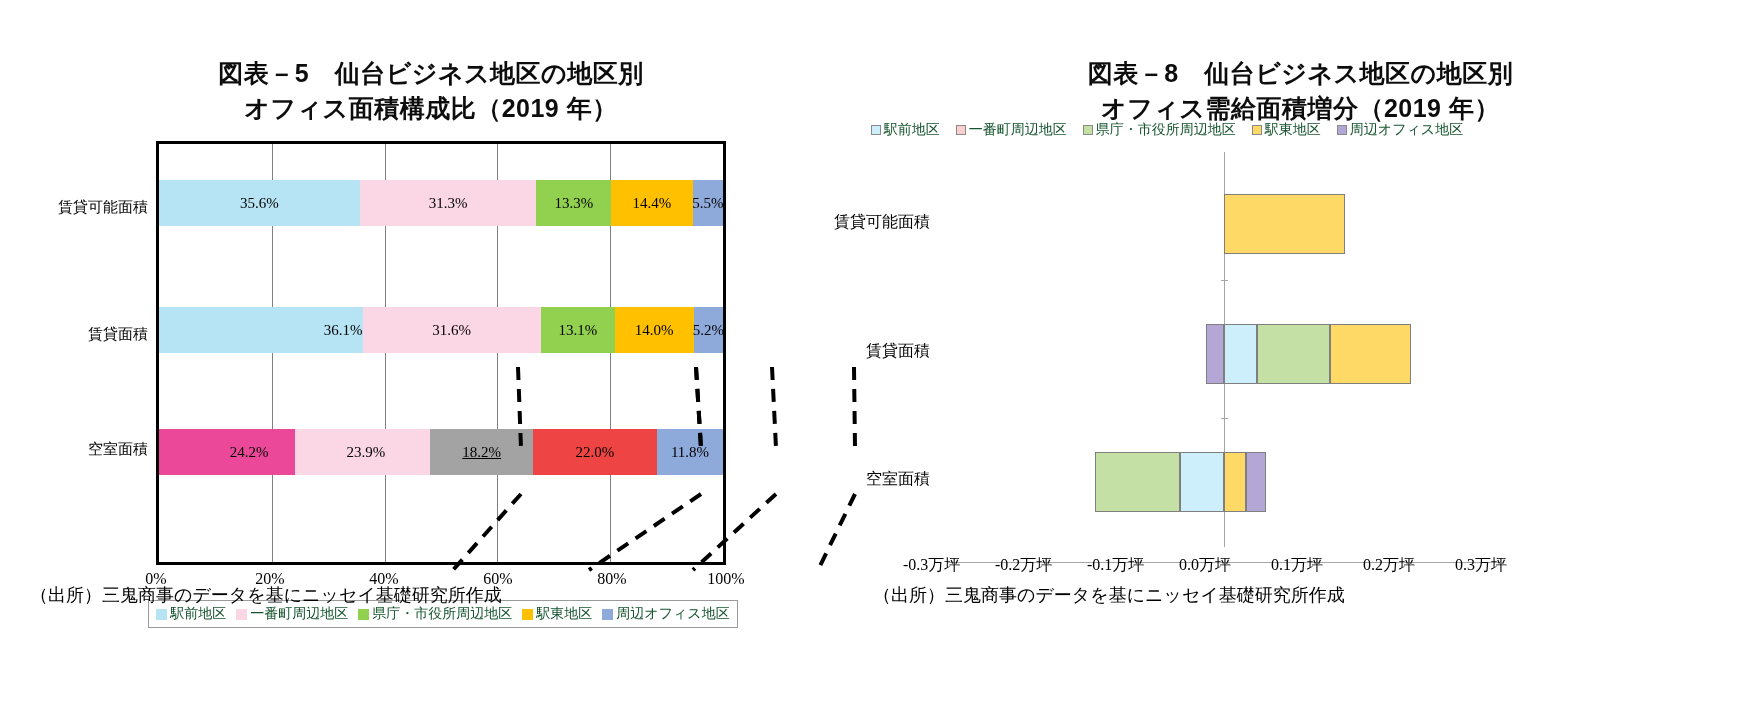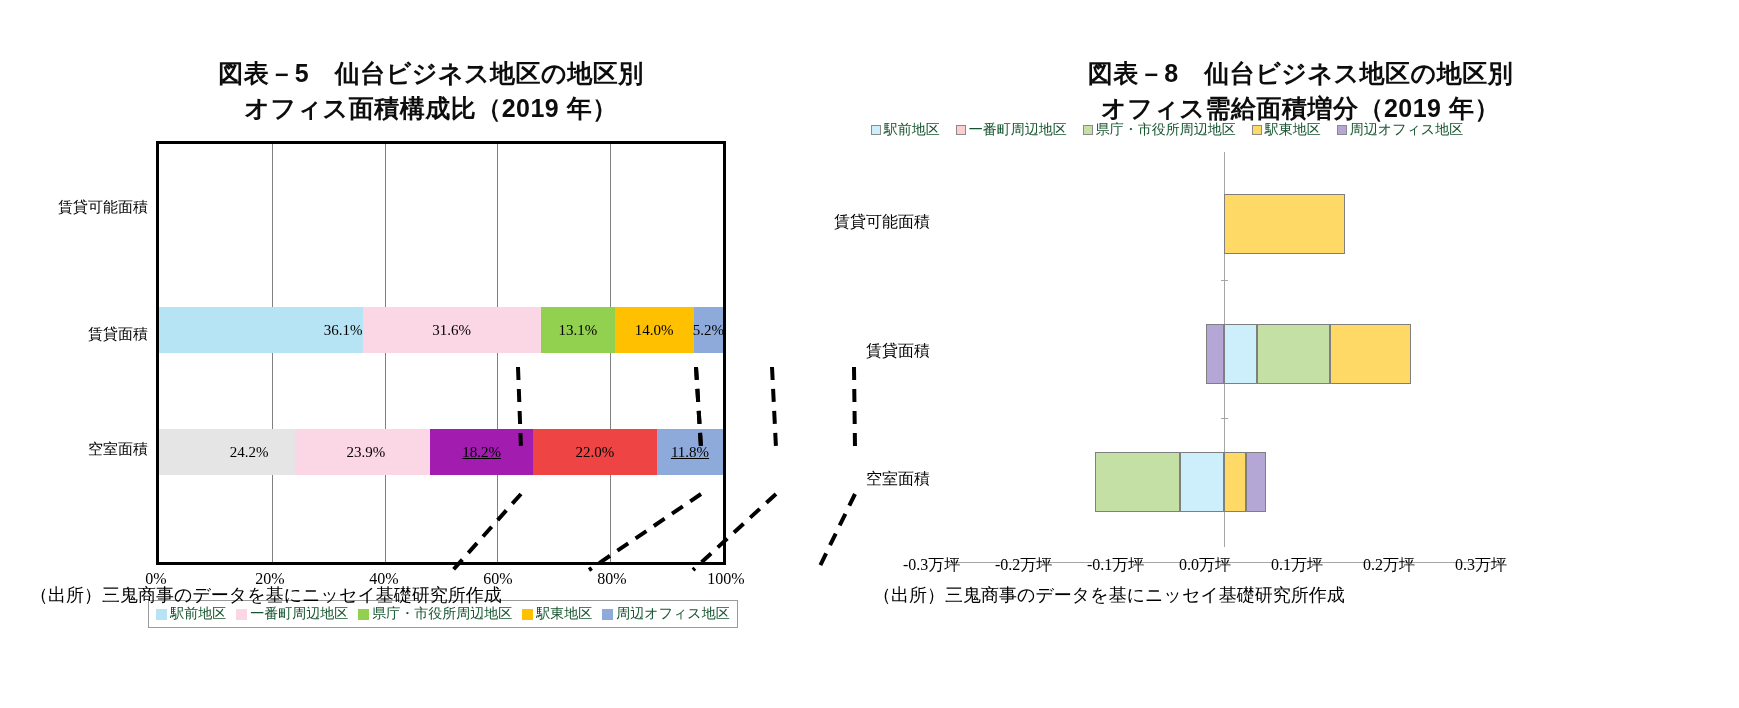--- a/index.html
+++ b/index.html
@@ -152,53 +152,70 @@
     <div class="cat-label" style="left:30px; top:198px; width:118px;">賃貸可能面積</div>
     <div class="cat-label" style="left:30px; top:325px; width:118px;">賃貸面積</div>
     <div class="cat-label" style="left:30px; top:440px; width:118px;">空室面積</div>
 
     <div id="left-plot">
       <div class="lgrid" style="left:20%;"></div>
       <div class="lgrid" style="left:40%;"></div>
       <div class="lgrid" style="left:60%;"></div>
       <div class="lgrid" style="left:80%;"></div>
 
+      <div class="lbar-row" style="top:36px; height:46px;">
+        <div class="lbar" style="left:0%;     width:35.6%; background:#b7e4f4;">
+            <span>35.6%</span>
+          </div>
+        <div class="lbar" style="left:35.6%;  width:31.3%; background:#fbd6e4;">
+            <span>31.3%</span>
+          </div>
+        <div class="lbar" style="left:66.9%;  width:13.3%; background:#92d050;">
+            <span>13.3%</span>
+          </div>
+        <div class="lbar" style="left:80.2%;  width:14.4%; background:#ffc000;">
+            <span>14.4%</span>
+          </div>
+        <div class="lbar" style="left:94.6%;  width:5.4%;  background:#8eaadb;">
+            <span>5.5%</span>
+          </div>
+      </div>
 
       <div class="lbar-row" style="top:163px; height:46px;">
         <div class="lbar" style="left:0%;     width:36.1%; background:#b7e4f4;justify-content:flex-end;">
             <span>36.1%</span>
           </div>
         <div class="lbar" style="left:36.1%;  width:31.6%; background:#fbd6e4;">
             <span>31.6%</span>
           </div>
         <div class="lbar" style="left:67.7%;  width:13.1%; background:#92d050;">
             <span>13.1%</span>
           </div>
         <div class="lbar" style="left:80.8%;  width:14.0%; background:#ffc000;">
             <span>14.0%</span>
           </div>
         <div class="lbar" style="left:94.8%;  width:5.2%;  background:#8eaadb;">
             <span>5.2%</span>
           </div>
       </div>
 
       <div class="lbar-row" style="top:285px; height:46px;">
-        <div class="lbar" style="left:0%;     width:24.2%; background:#e5e5e5;padding-left:44px;">
+        <div class="lbar" style="left:0%;     width:24.2%; background:#ec4899;padding-left:44px;">
             <span>24.2%</span>
           </div>
         <div class="lbar" style="left:24.2%;  width:23.9%; background:#fbd6e4;padding-left:6px;">
             <span>23.9%</span>
           </div>
-        <div class="lbar" style="left:48.1%;  width:18.2%; background:#a21caf;text-decoration:underline;">
+        <div class="lbar" style="left:48.1%;  width:18.2%; background:#a3a3a3;text-decoration:underline;">
             <span>18.2%</span>
           </div>
         <div class="lbar" style="left:66.3%;  width:22.0%; background:#ef4444;">
             <span>22.0%</span>
           </div>
-        <div class="lbar" style="left:88.3%;  width:11.7%; background:#8eaadb;text-decoration:underline;">
+        <div class="lbar" style="left:88.3%;  width:11.7%; background:#8eaadb;">
             <span>11.8%</span>
           </div>
       </div>
 
       <svg id="left-connectors" viewBox="0 0 570 424" preserveAspectRatio="none">
         <g stroke="#000" stroke-width="4" stroke-dasharray="13,9" fill="none">
           <line x1="203" y1="82" x2="206" y2="163"></line>
           <line x1="206" y1="209" x2="138" y2="285"></line>
           <line x1="381" y1="82" x2="386" y2="163"></line>
           <line x1="386" y1="209" x2="274" y2="285"></line>

